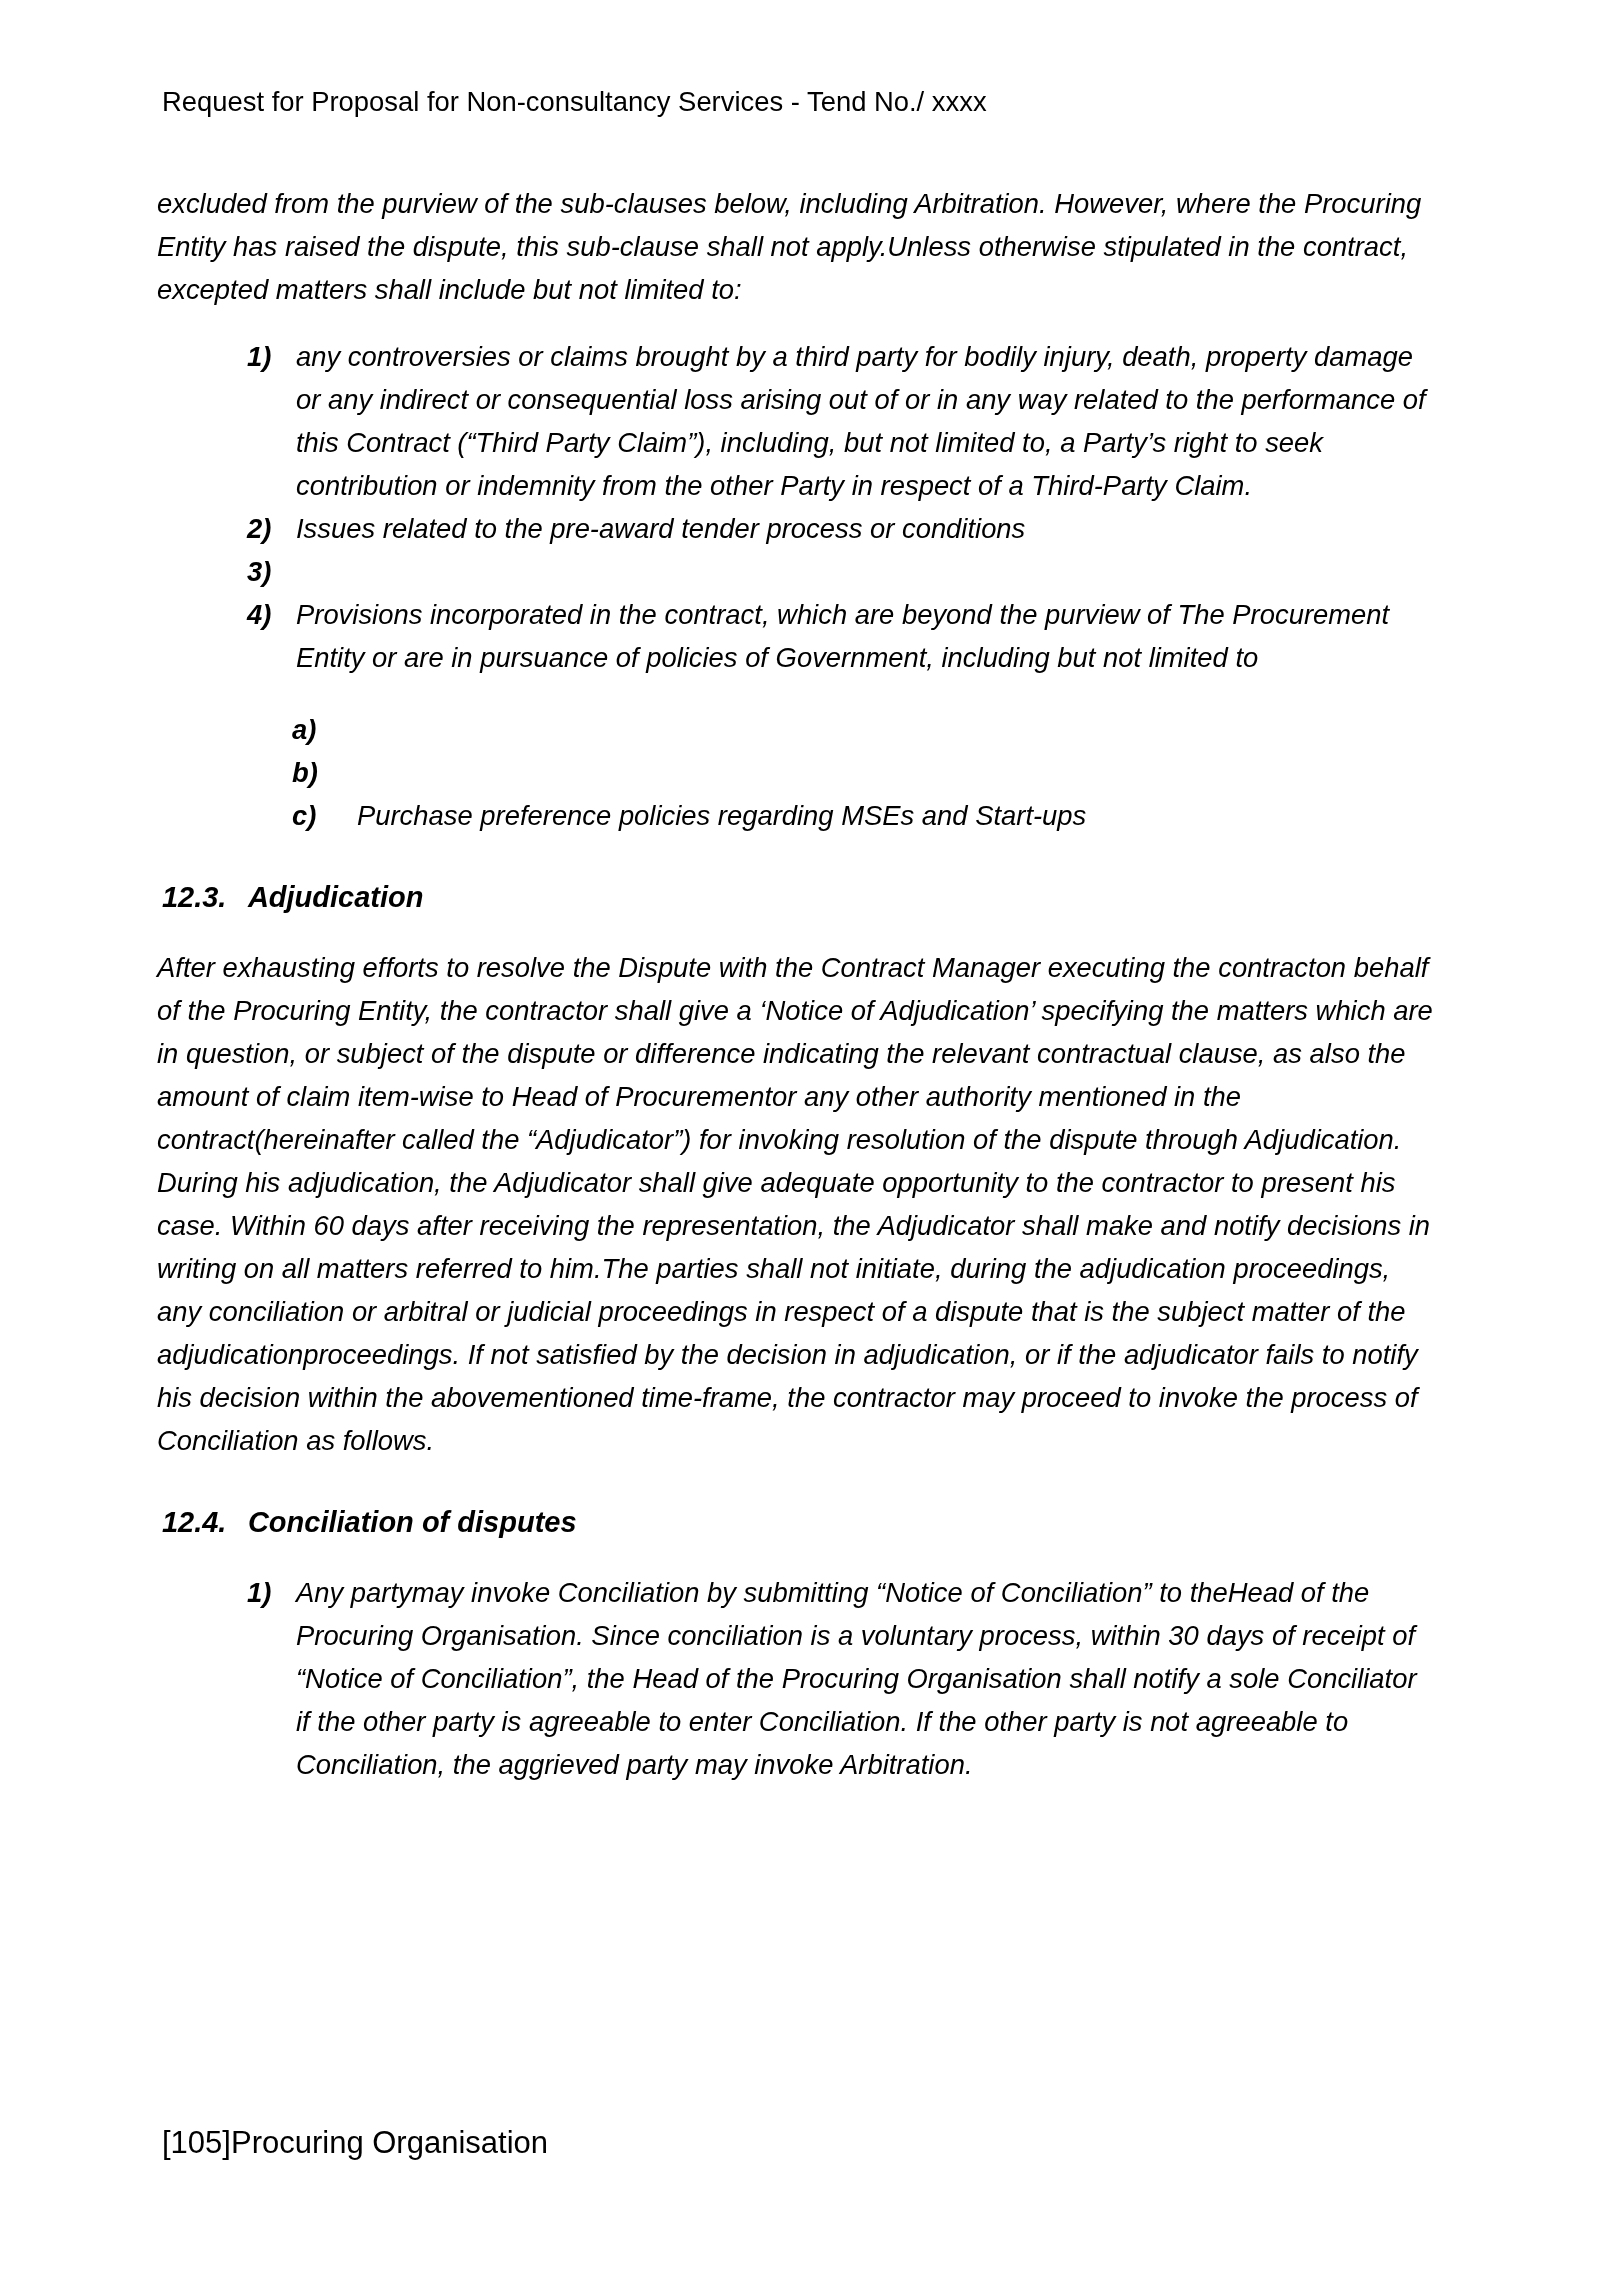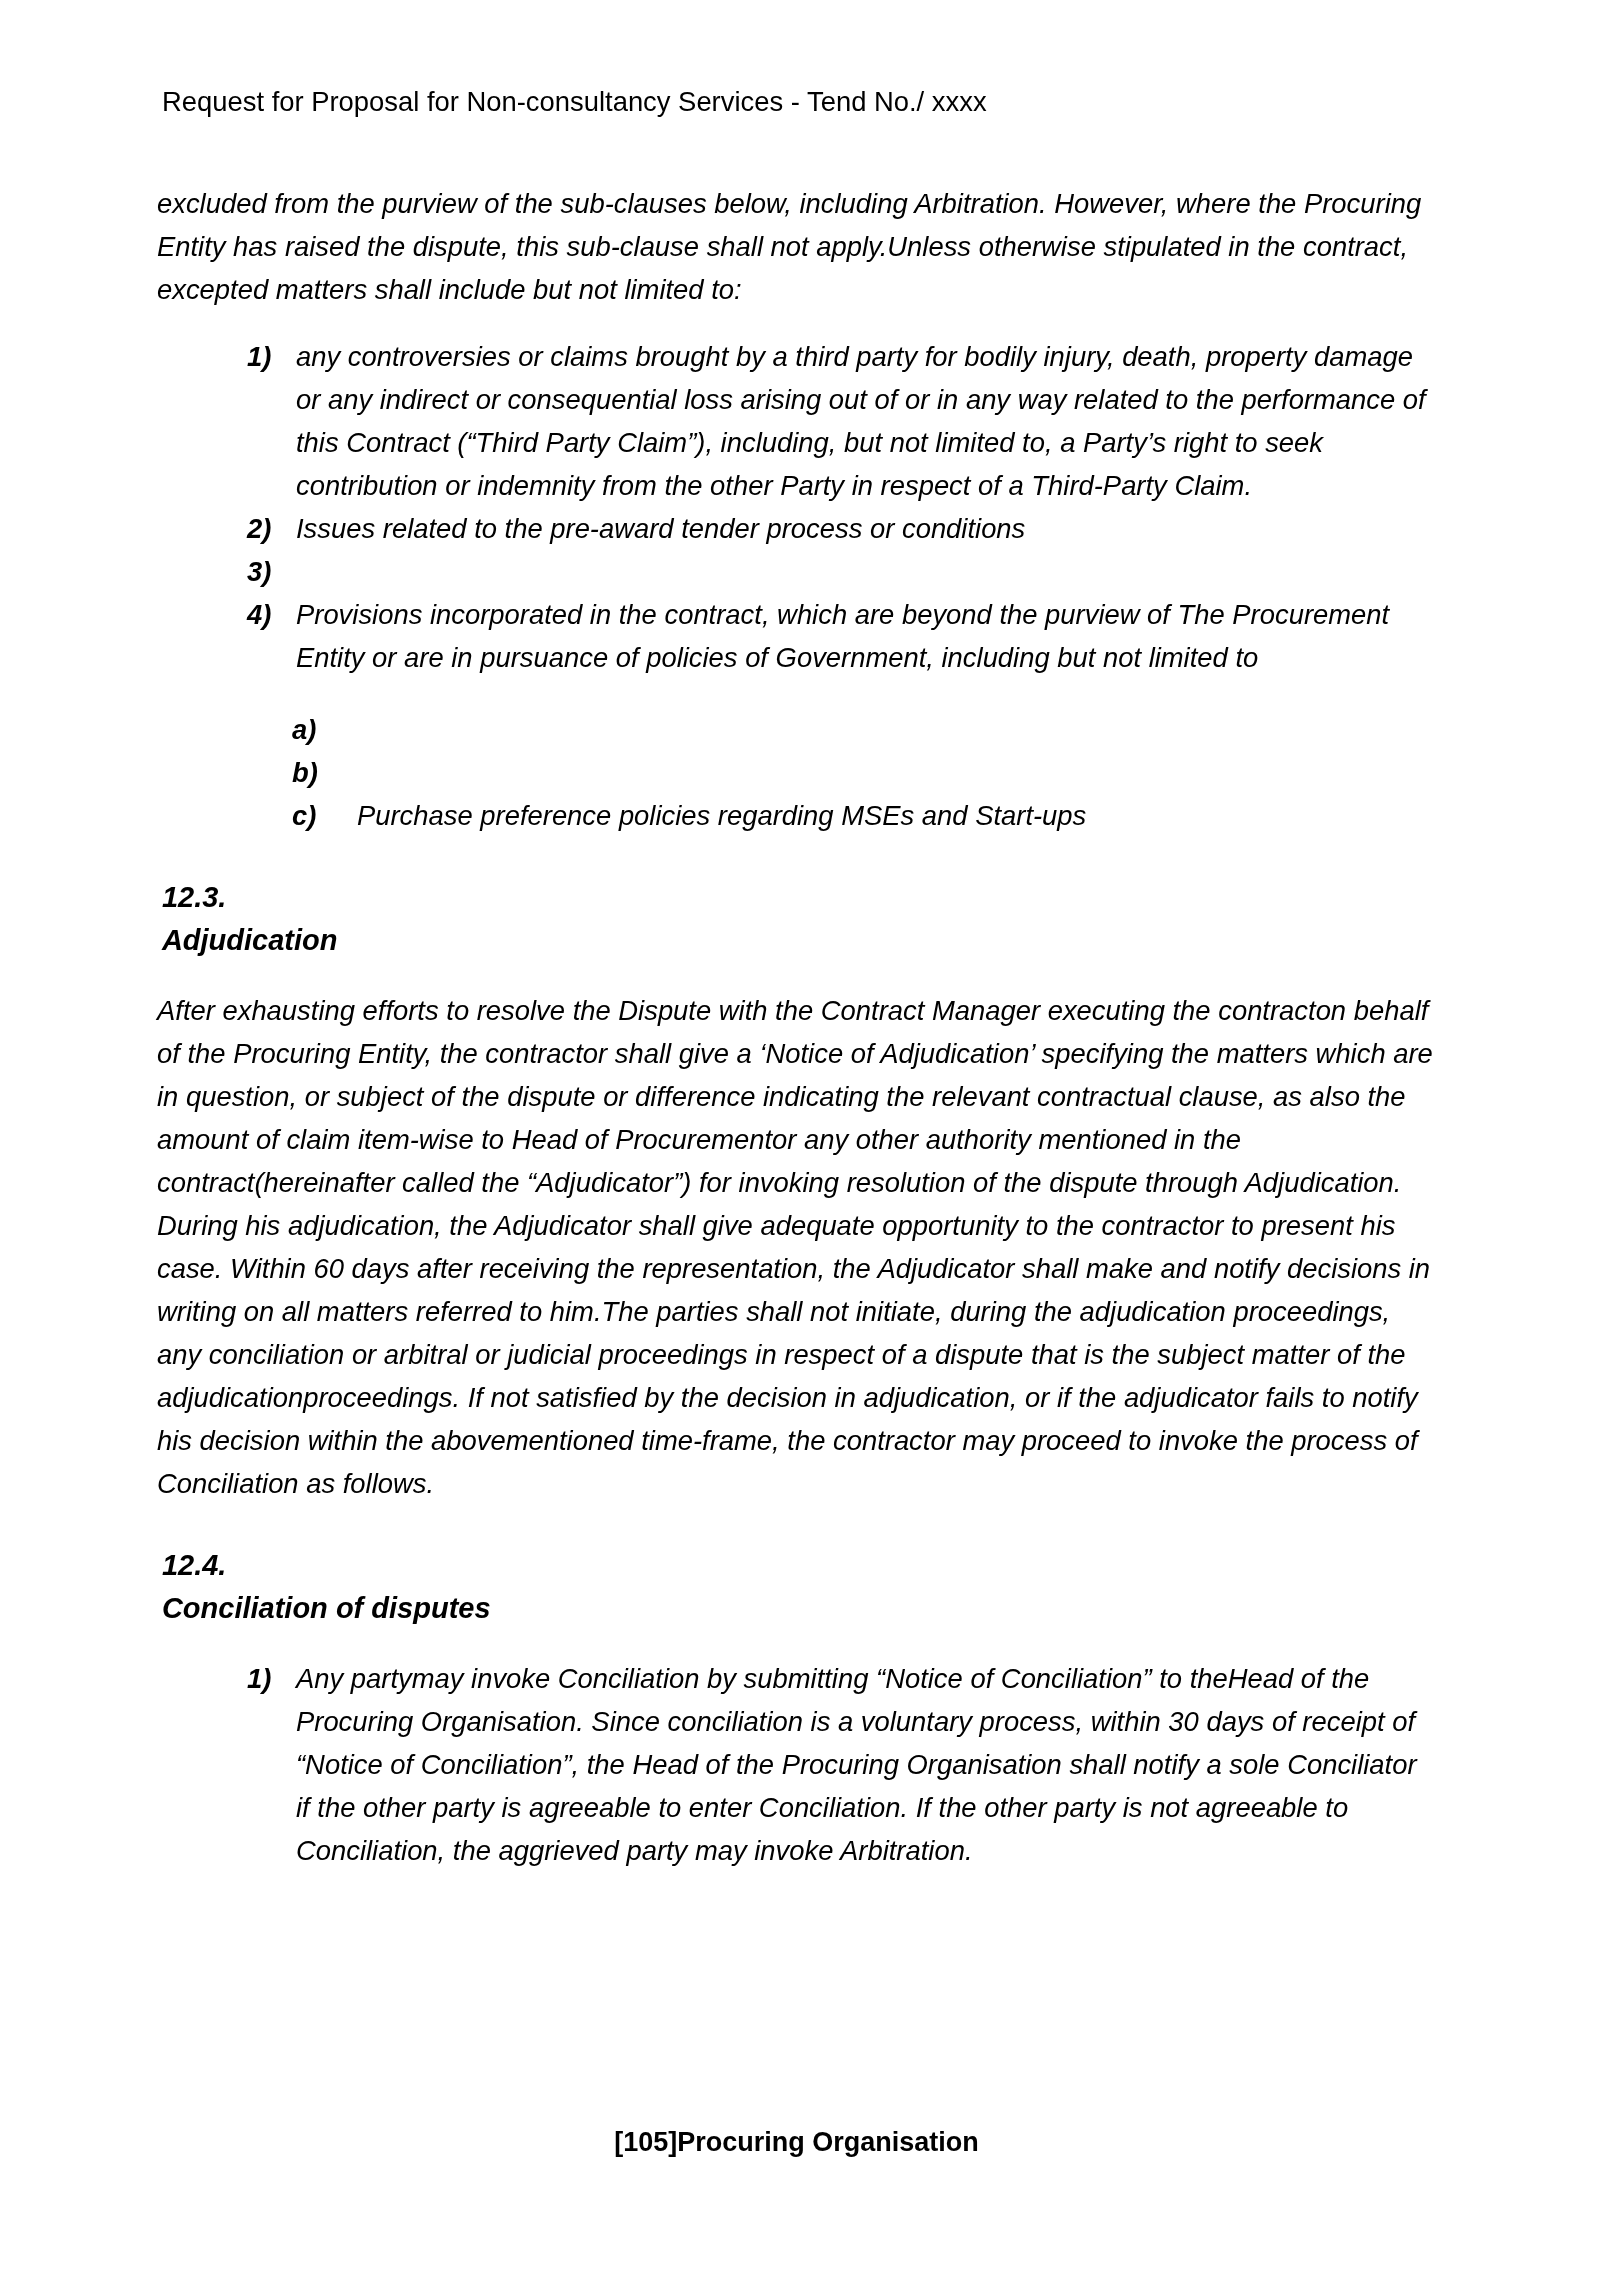--- a/index.html
+++ b/index.html
@@ -44,33 +44,31 @@
   .sublist .marker {
     margin-left: 135px;
     width: 65px;
   }
   h2.heading {
     display: flex;
     margin: 39px 0 27.4px 4.9px;
     font-size: 29px;
     line-height: 43px;
     font-weight: 700;
-    flex-direction: column;
   }
   h2.heading .hnum { flex: none; width: 86px; }
   .footer {
     position: absolute;
     top: 2123px;
     left: 162px;
     right: 190px;
     display: flex;
-    justify-content: center;
-    font-size: 27px;
+    justify-content: flex-start;
+    font-size: 31px;
     line-height: 39px;
-    font-weight: bold;
   }
 </style>
 </head>
 <body>
 
 <div class="page">
 
   <div class="header">Request for Proposal for Non-consultancy Services - Tend No./ xxxx</div>
 
   <div class="content">

